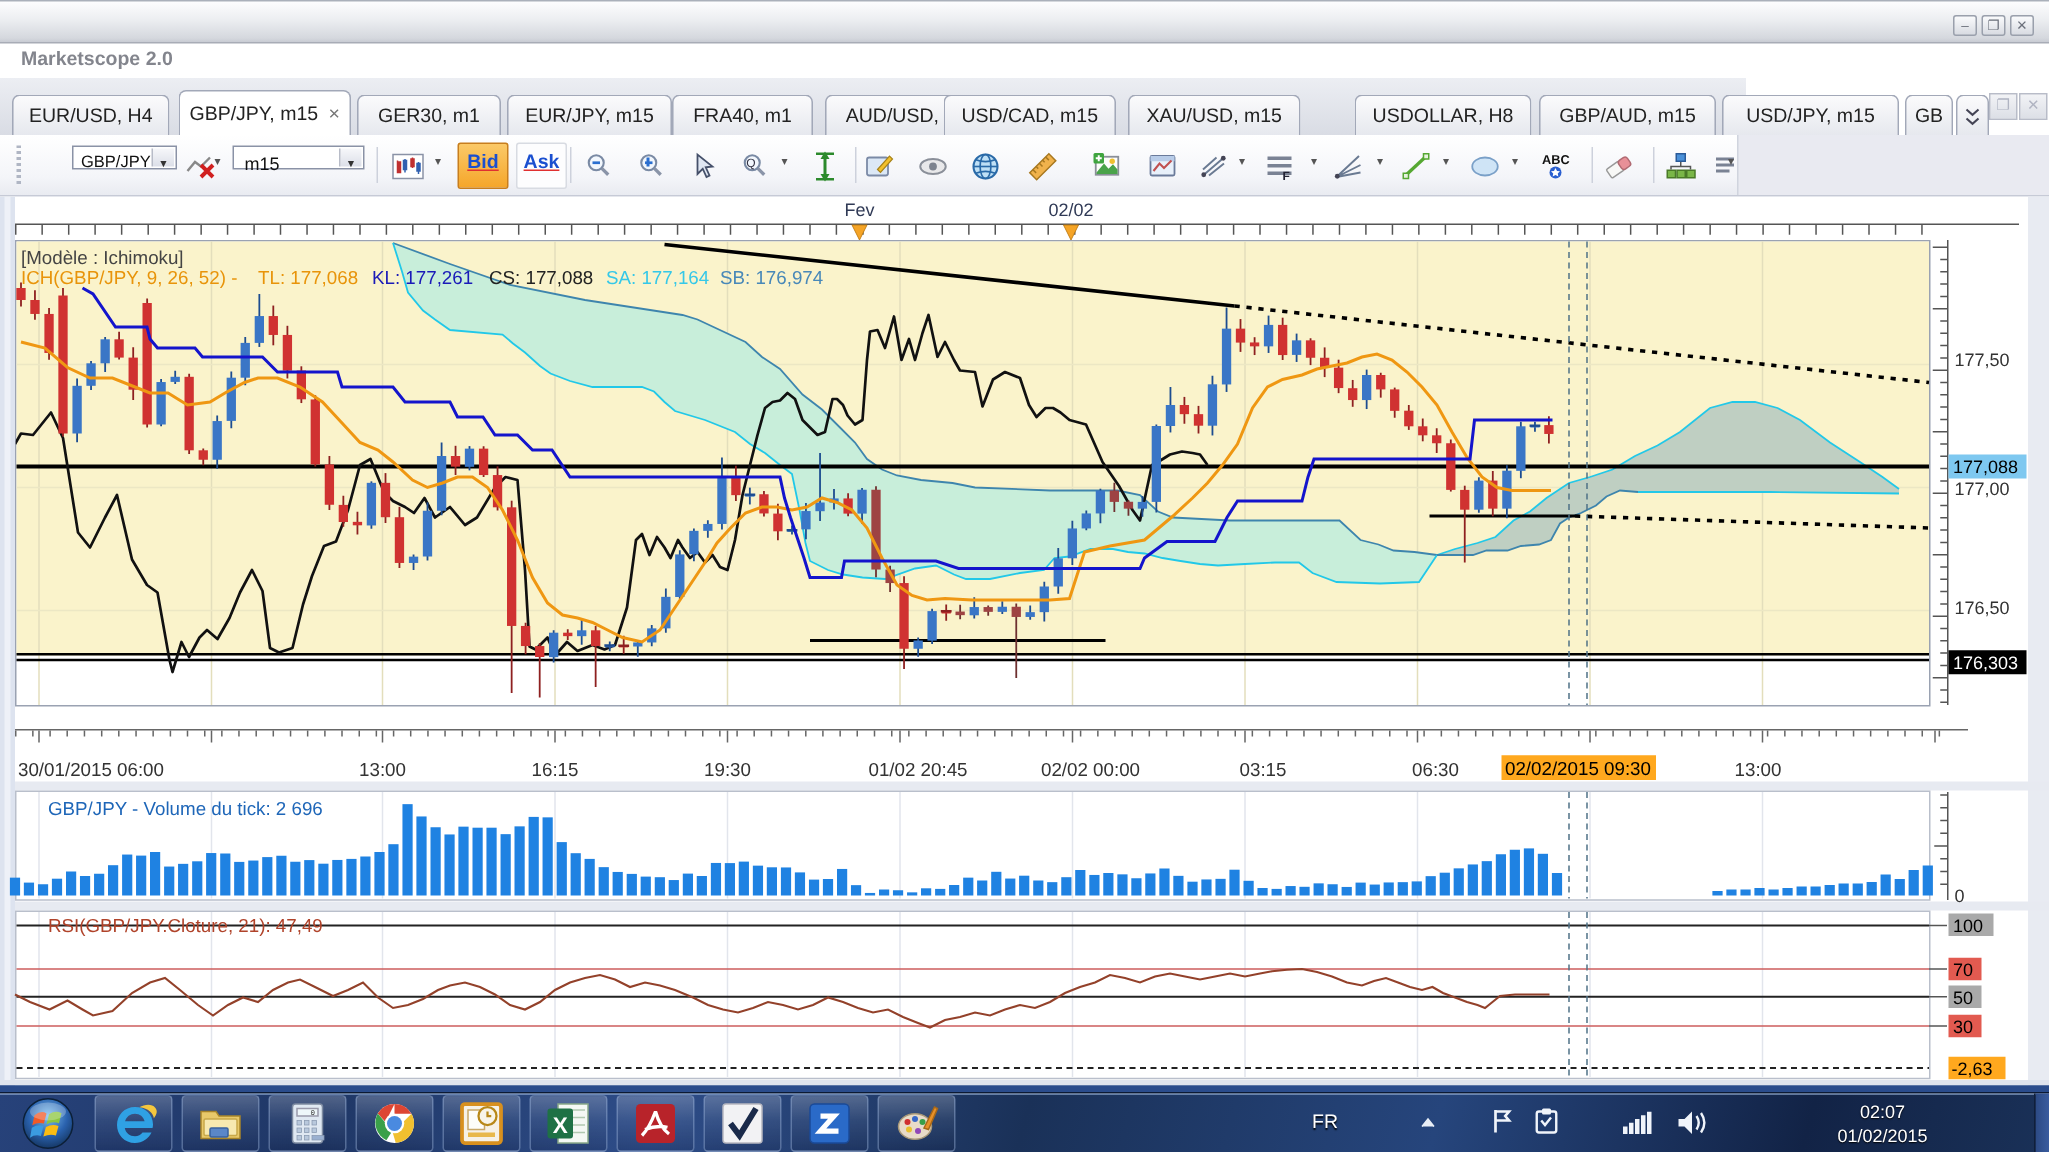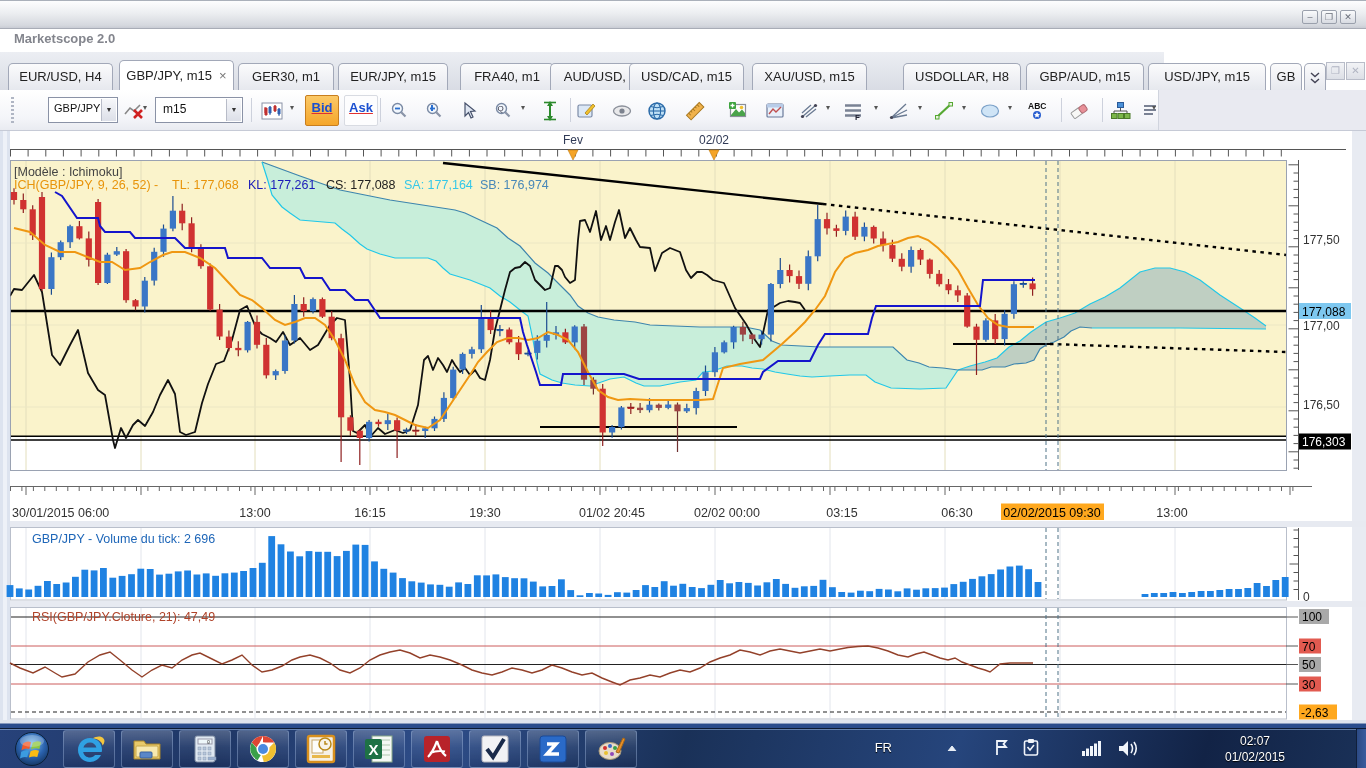--- a/index.html
+++ b/index.html
@@ -13,21 +13,21 @@
 .menubar span { position:absolute; top:4px; font-size:13px; color:#111; }
 .tabrow { position:absolute; left:0; top:52px; width:1164px; height:38px; background:linear-gradient(#eceef3,#d9dce4);text-decoration:underline; }
 .tab { position:absolute; top:11px; height:27px; background:linear-gradient(#fbfbfc,#e6e8ee); border:1px solid #a2a8b8; border-bottom:none; border-radius:5px 5px 0 0; font-size:13px; color:#222; text-align:center; padding-top:5px; }
 .tab.active { top:8px; height:30px; background:#fff; padding-top:7px; z-index:3; }
 .tab .tx { color:#777; margin-left:7px; font-size:13px; }
 .tab.chev { padding-top:8px; }
 .tabwb { position:absolute; top:62px; width:19px; height:18px; background:linear-gradient(#f2f3f6,#dcdfe6); border:1px solid #b8bcc8; color:#b0b4c2; font-size:10px; line-height:16px; text-align:center; }
 .toolbar { position:absolute; left:0; top:90px; width:1366px; height:41px; background:#e9eaf1; border-bottom:1px solid #c6cad6; }
 .toolbar::before { content:""; position:absolute; left:0; top:0; width:1158px; height:40px; background:linear-gradient(#ffffff,#f4f5f9 70%,#e9ebf1); border-right:1px solid #d0d4de; }
 .grip { position:absolute; left:11px; top:7px; width:3px; height:26px; background:repeating-linear-gradient(#b0b6c4 0 2px, transparent 2px 4px); }
-.combo { position:absolute; top:7px; height:26px; background:#fff; border:1px solid #8a92a6; font-size:12px; color:#111; }
+.combo { position:absolute; top:7px; height:16px; background:#fff; border:1px solid #8a92a6; font-size:12px; color:#111; }
 .combo span { position:absolute; left:7px; top:4px; }
 .cbtn { position:absolute; right:1px; top:1px; bottom:1px; width:15px; background:linear-gradient(#f6f7fa,#dcdfe8); border-left:1px solid #b8bcc8; font-style:normal; font-size:7px; color:#333; text-align:center; line-height:22px; }
 .tbi { position:absolute; top:10px; }
 .da { position:absolute; top:13px; font-size:8px; color:#555; }
 .tsep { position:absolute; top:8px; width:1px; height:24px; background:#cdd1dc; }
 .bidbtn { position:absolute; left:305px; top:5px; width:34px; height:31px; background:linear-gradient(#fbc968,#f5a62a); border:1px solid #c87e1e; border-radius:2px; font-size:13px; font-weight:bold; color:#1a4fd0; text-align:center; padding-top:4px; text-decoration:underline; text-decoration-color:#e03030; }
 .askbtn { position:absolute; left:344px; top:5px; width:34px; height:31px; background:#fdfdfe; border:1px solid #d8dbe2; border-radius:2px; font-size:13px; font-weight:bold; color:#1a4fd0; text-align:center; padding-top:4px; text-decoration:underline; text-decoration-color:#e03030; }
 .chartsvg { position:absolute; left:0; top:131px; }
 .chartsvg text { font-family:"Liberation Sans", sans-serif; }
 .taskbar { position:absolute; left:0; top:728px; width:1366px; height:40px;
@@ -48,21 +48,21 @@
       <span class="tt">Marketscope 2.0</span>
 <div class="wbtn" style="left:1302px">–</div>
       <div class="wbtn" style="left:1321px">❐</div>
       <div class="wbtn" style="left:1340px">✕</div>
 </div>
 <div class="tabrow">
       <div class="tab" style="left:8px;width:105px">EUR/USD, H4</div>
       <div class="tab active" style="left:119px;width:115px">GBP/JPY, m15<span class="tx">×</span></div>
       <div class="tab" style="left:238px;width:96px">GER30, m1</div>
       <div class="tab" style="left:338px;width:110px">EUR/JPY, m15</div>
-      <div class="tab" style="left:460px;width:94px">FRA40, m1</div>
+      <div class="tab" style="left:448px;width:94px">FRA40, m1</div>
       <div class="tab" style="left:550px;width:110px">AUD/USD, H4</div>
       <div class="tab" style="left:629px;width:115px">USD/CAD, m15</div>
       <div class="tab" style="left:752px;width:115px">XAU/USD, m15</div>
       <div class="tab" style="left:903px;width:118px">USDOLLAR, H8</div>
       <div class="tab" style="left:1026px;width:118px">GBP/AUD, m15</div>
       <div class="tab" style="left:1148px;width:118px">USD/JPY, m15</div>
       <div class="tab" style="left:1270px;width:32px">GB</div>
       <div class="tab chev" style="left:1304px;width:22px"><svg width="10" height="12" viewBox="0 0 10 12">
           <path d="M1 1 L5 4.5 L9 1 M1 7 L5 10.5 L9 7" fill="none" stroke="#445" stroke-width="1.4"></path>
         </svg></div>

